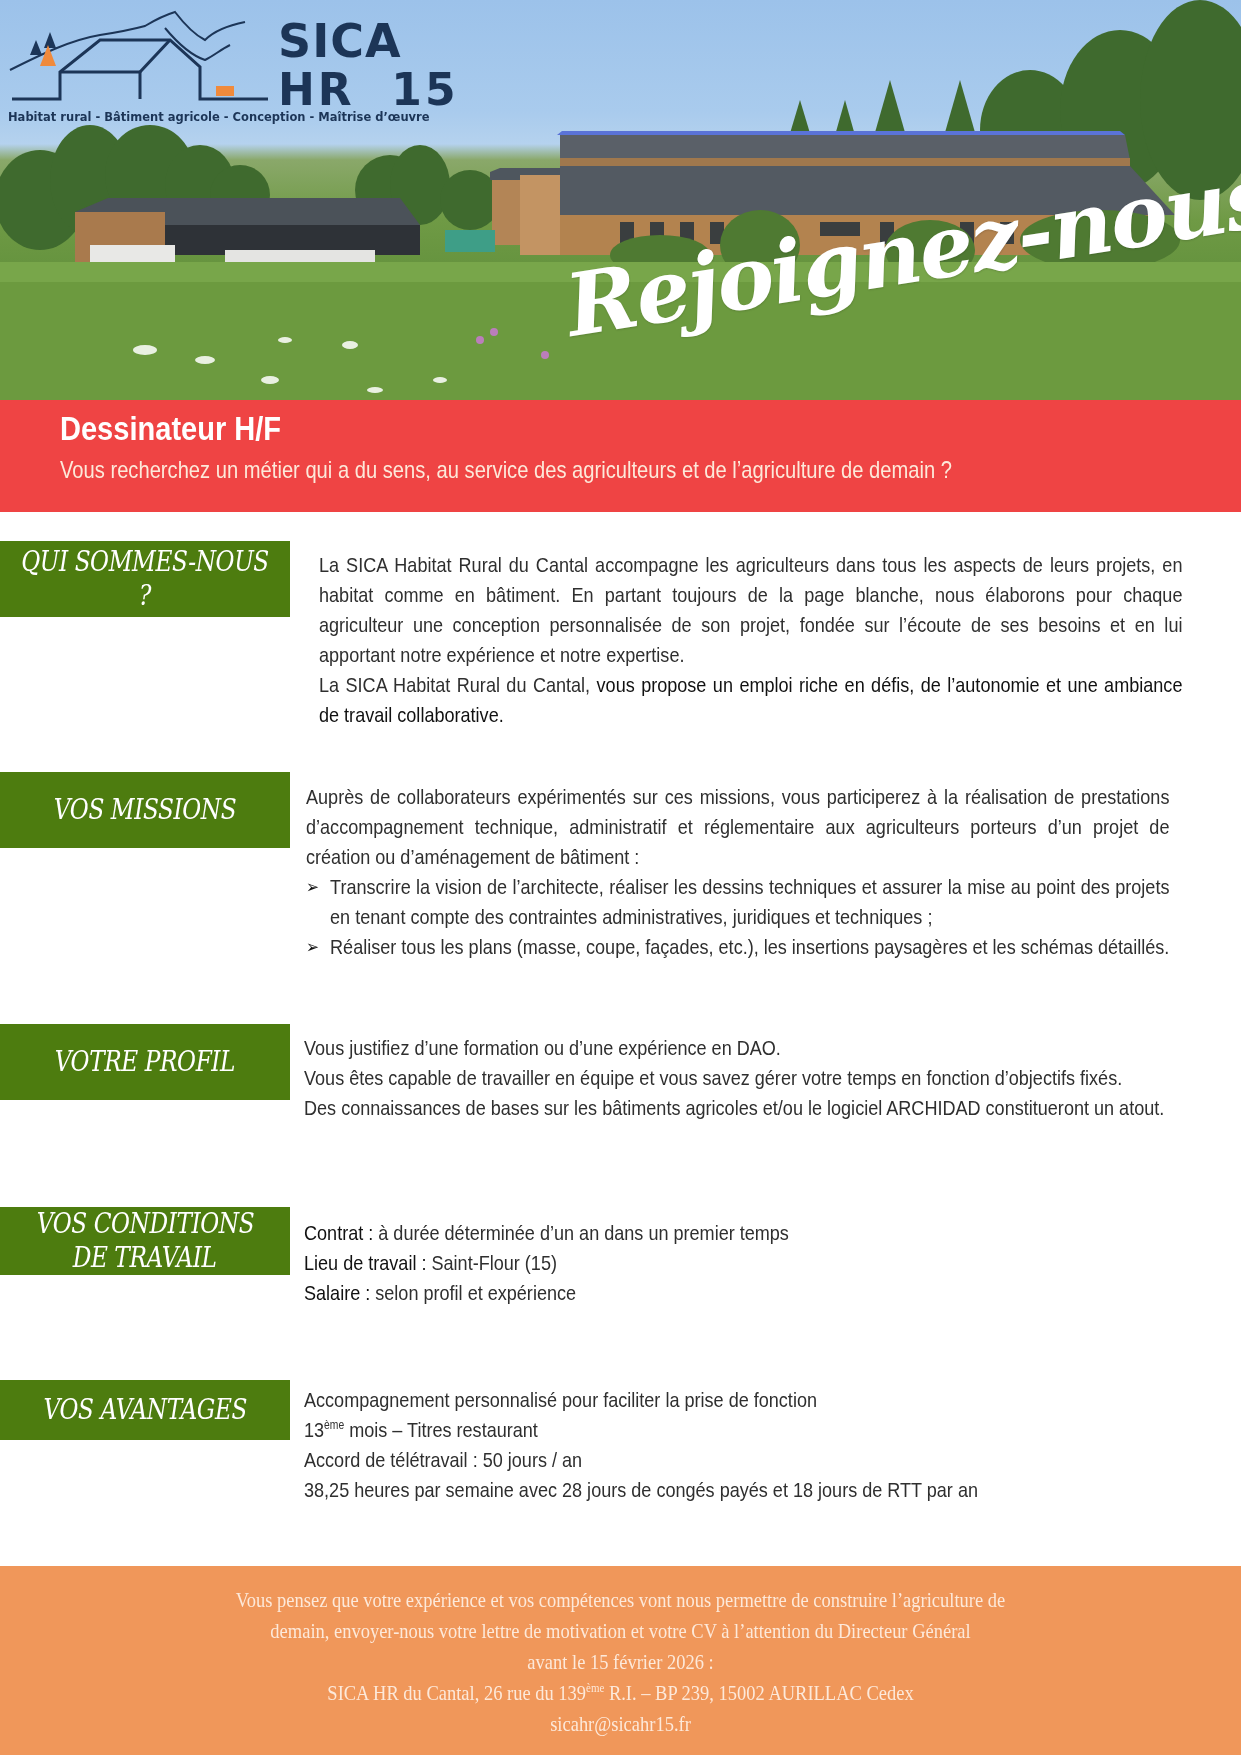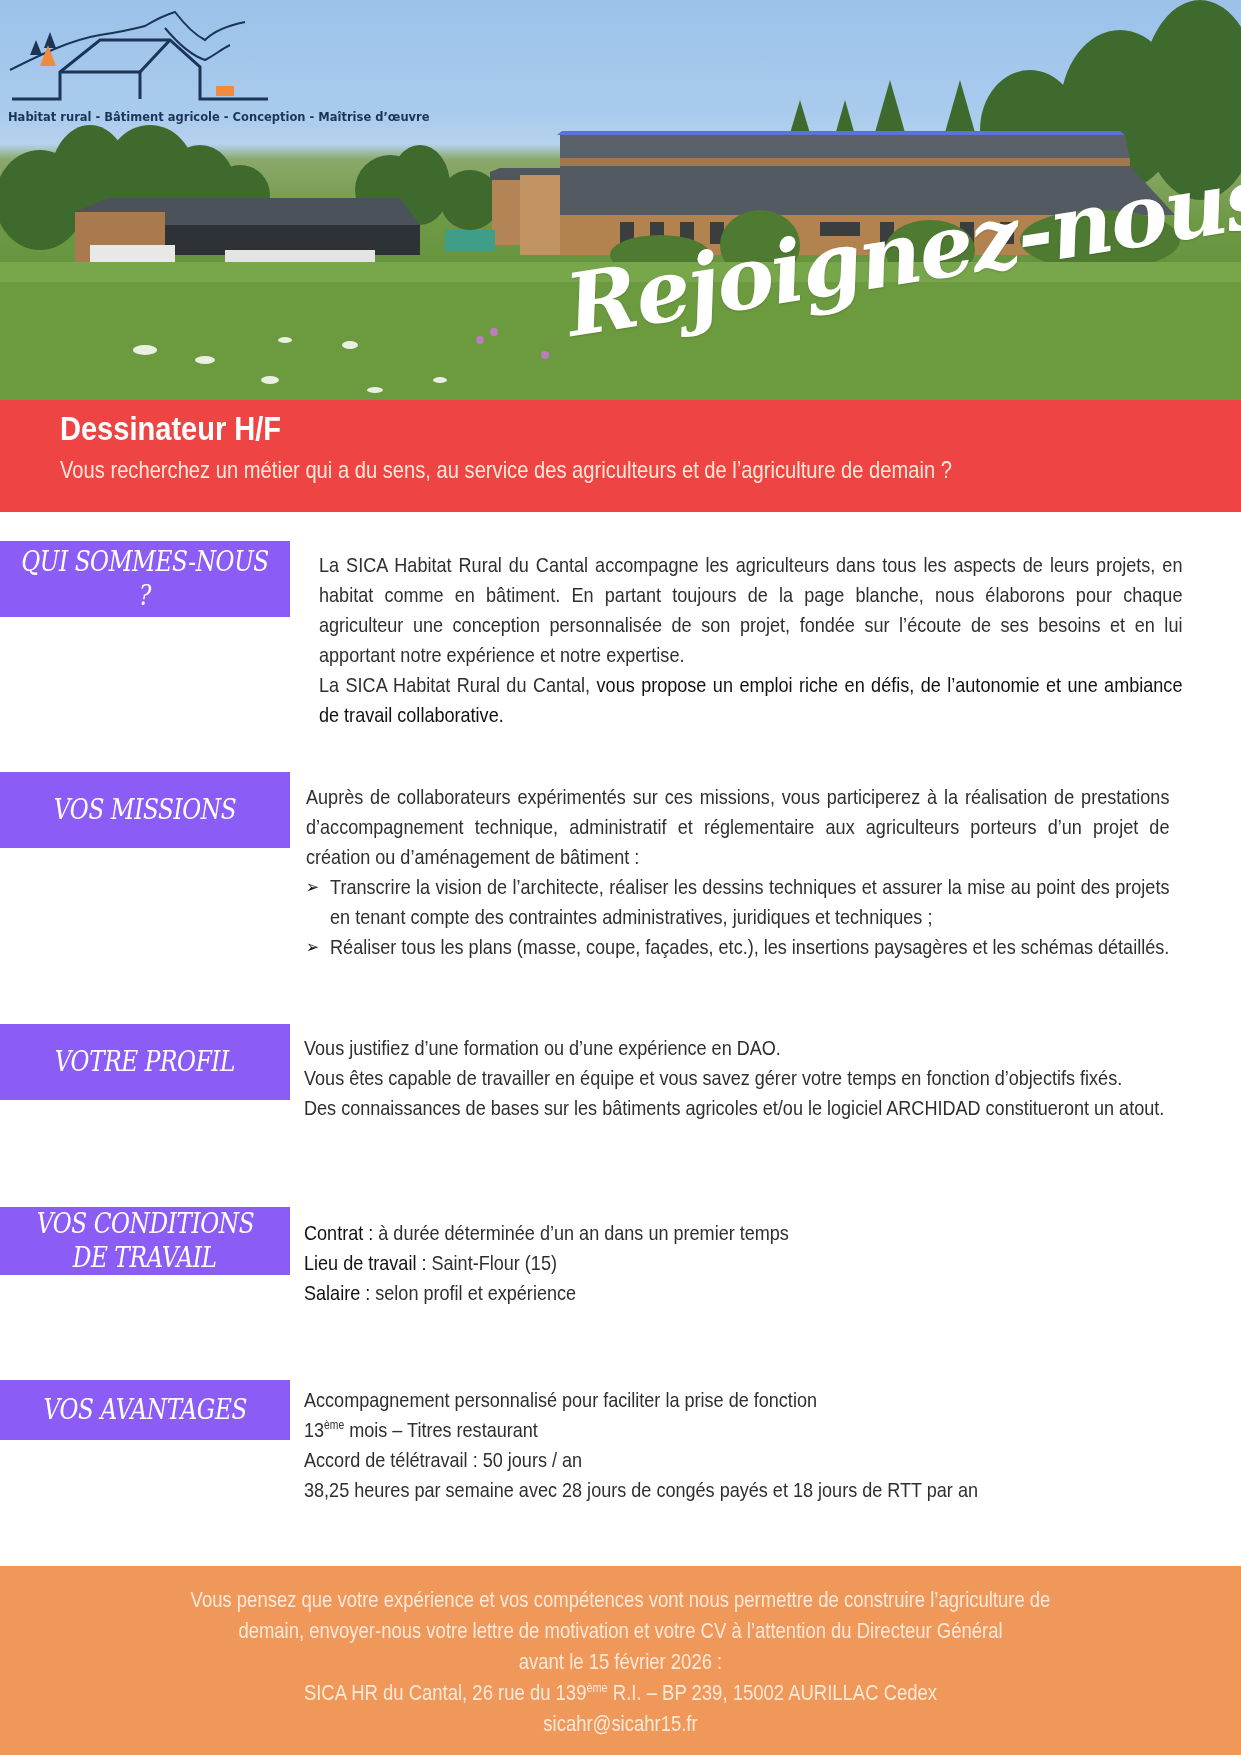--- a/index.html
+++ b/index.html
@@ -18,32 +18,32 @@
     font-size: 86px; color: #ffffff; transform: rotate(-9deg); transform-origin: left bottom; white-space: nowrap; letter-spacing: -2px;
     text-shadow: 0 1px 2px rgba(0,0,0,0.15); }
 
   
   .title-band { position: absolute; left: 0; top: 400px; width: 1241px; height: 112px; background: #ef4444; }
   .job-title { position: absolute; left: 60px; top: 10px; font-family: "Liberation Sans", sans-serif; font-weight: bold; font-size: 33px; color: #ffffff; transform: scaleX(0.88); transform-origin: left; }
   .job-sub { position: absolute; left: 60px; top: 56px; font-family: "Liberation Sans", sans-serif; font-size: 24px; color: #fde9da; transform: scaleX(0.84); transform-origin: left; white-space: nowrap; }
 
   
   .section { position: absolute; left: 0; width: 1241px; }
-  .label-box { position: absolute; left: 0; width: 290px; height: 76px; background: #8b5cf6; display: flex; align-items: center; justify-content: center; flex-direction: column; }
+  .label-box { position: absolute; left: 0; width: 290px; height: 76px; background: #4d7c0f; display: flex; align-items: center; justify-content: center; flex-direction: column; }
   .label-box span { font-family: "DejaVu Serif", serif; font-style: italic; font-size: 27px; color: #ffffff; text-transform: uppercase; letter-spacing: -0.5px; line-height: 34px; text-align: center; transform: scaleX(0.86); }
   .body-text { position: absolute; font-family: "Liberation Sans", sans-serif; font-size: 21px; line-height: 30px; color: #2f2f2f; text-align: justify; }
   .narrow { transform: scaleX(0.86); transform-origin: left top; }
   .strong { color: #111; }
   .bullet-row { display: flex; }
   .bullet { width: 28px; flex: none; color: #111; font-size: 18px; }
   .bullet-text { flex: 1; text-align: justify; }
 
   
   .footer { position: absolute; left: 0; top: 1566px; width: 1241px; height: 189px; background: #f0975a; text-align: center; }
-  .footer-lines { position: absolute; left: 0; top: 18px; width: 1241px; font-family: Liberation Sans, sans-serif; font-size: 22px; line-height: 31px; color: #fde9da; }
+  .footer-lines { position: absolute; left: 0; top: 18px; width: 1241px; font-family: Liberation Serif, serif; font-size: 22px; line-height: 31px; color: #fde9da; }
   .footer-lines div { transform: scaleX(0.84); }
   .footer-lines sup { font-size: 13px; }
   sup { font-size: 12px; vertical-align: super; line-height: 0; }
 </style>
 </head>
 <body>
 
 <div class="hero">
   <svg width="1241" height="400" viewBox="0 0 1241 400">
 
@@ -129,20 +129,24 @@
       <polyline points="12,99 60,99 60,72 100,40 170,40 200,67 200,99 268,99"></polyline>
       <polyline points="60,72 140,72 140,99"></polyline>
       <line x1="140" y1="72" x2="170" y2="40"></line>
     </g>
     <polygon points="36,40 42,55 30,55" fill="#1c3557"></polygon>
     <polygon points="50,32 56,48 44,48" fill="#1c3557"></polygon>
     <polygon points="48,45 56,66 40,66" fill="#f08a3c"></polygon>
     <rect x="216" y="86" width="18" height="10" fill="#f08a3c"></rect>
   </svg>
 
+  <div class="logo">
+    <div class="logo-text-sica">SICA</div>
+    <div class="logo-text-hr" style="white-space:pre">HR  15</div>
+  </div>
   <div class="logo-tagline">Habitat rural - Bâtiment agricole - Conception - Maîtrise d’œuvre</div>
   <div class="headline">Rejoignez-nous !</div>
 </div>
 
 <div class="title-band">
   <div class="job-title">Dessinateur H/F</div>
   <div class="job-sub">Vous recherchez un métier qui a du sens, au service des agriculteurs et de l’agriculture de demain ?</div>
 </div>
 
 <div class="section" style="top:541px;">

